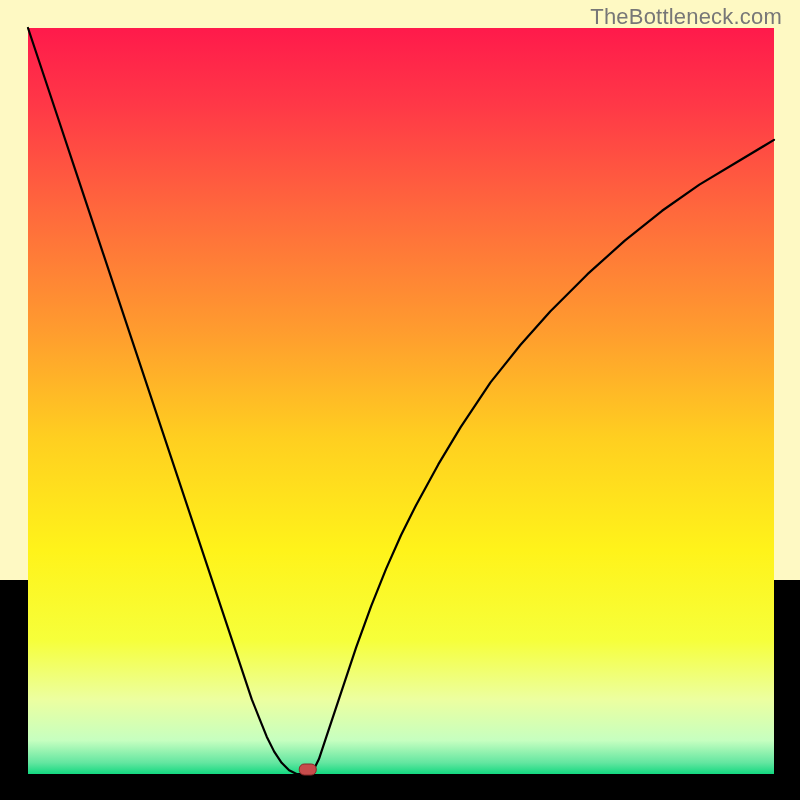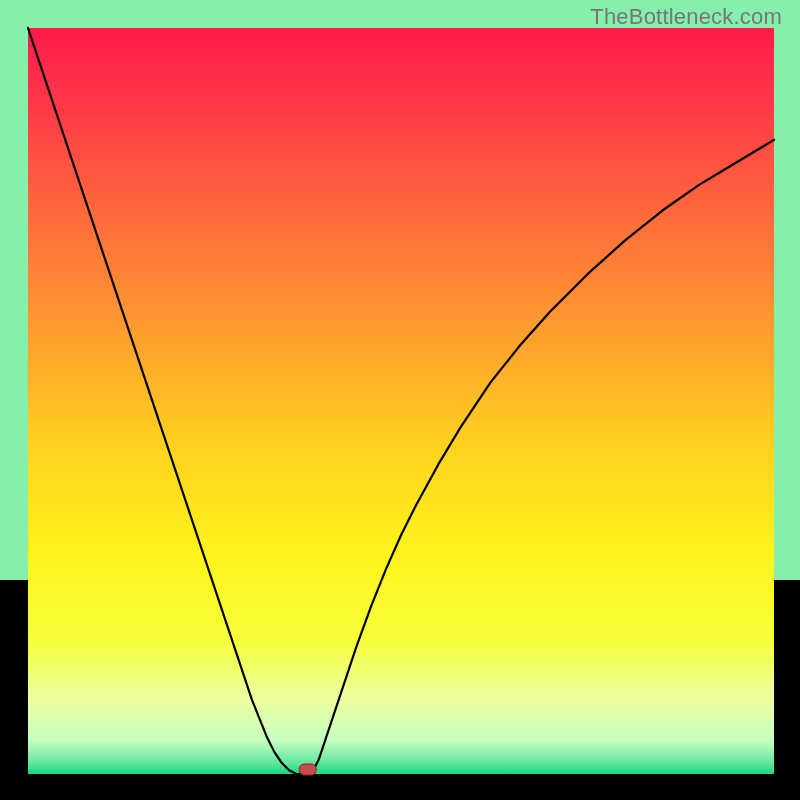--- a/index.html
+++ b/index.html
@@ -8,21 +8,21 @@
     width: 800px;
     height: 800px;
     background: #000;
     font-family: Arial, Helvetica, sans-serif;
     overflow: hidden;
   }
   .outer {
     position: relative;
     width: 800px;
     height: 580px;
-    background: #86efac;
+    background: #fef9c3;
   }
   .watermark {
     position: absolute;
     top: 4px;
     right: 18px;
     color: #777;
     font-size: 22px;
     font-weight: 500;
     letter-spacing: 0.2px;
     user-select: none;

